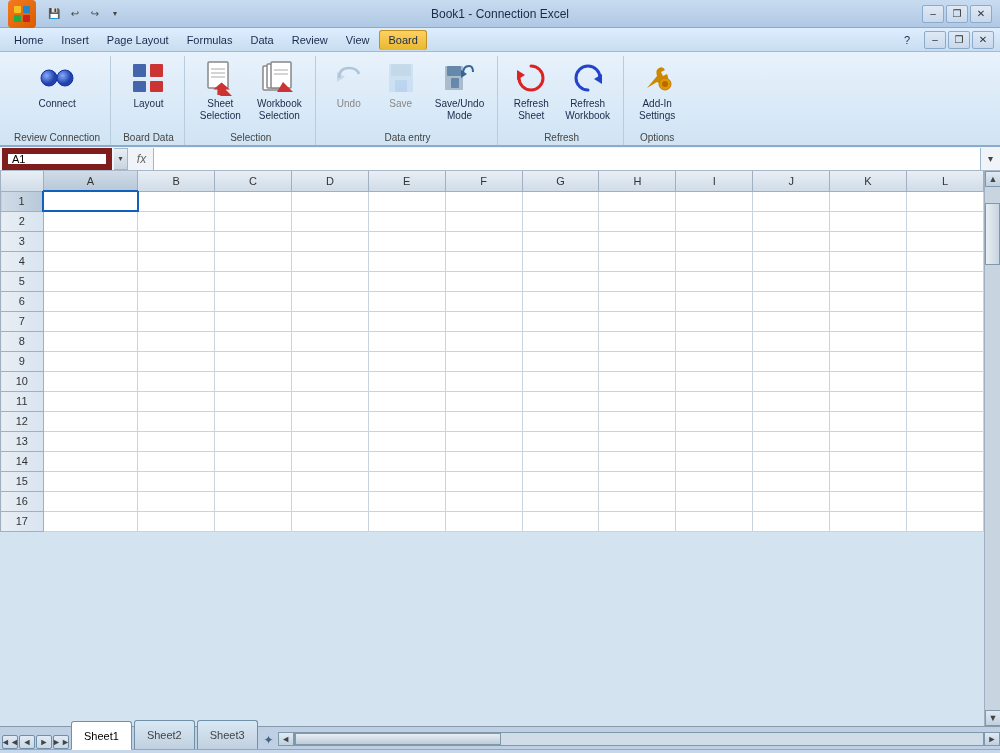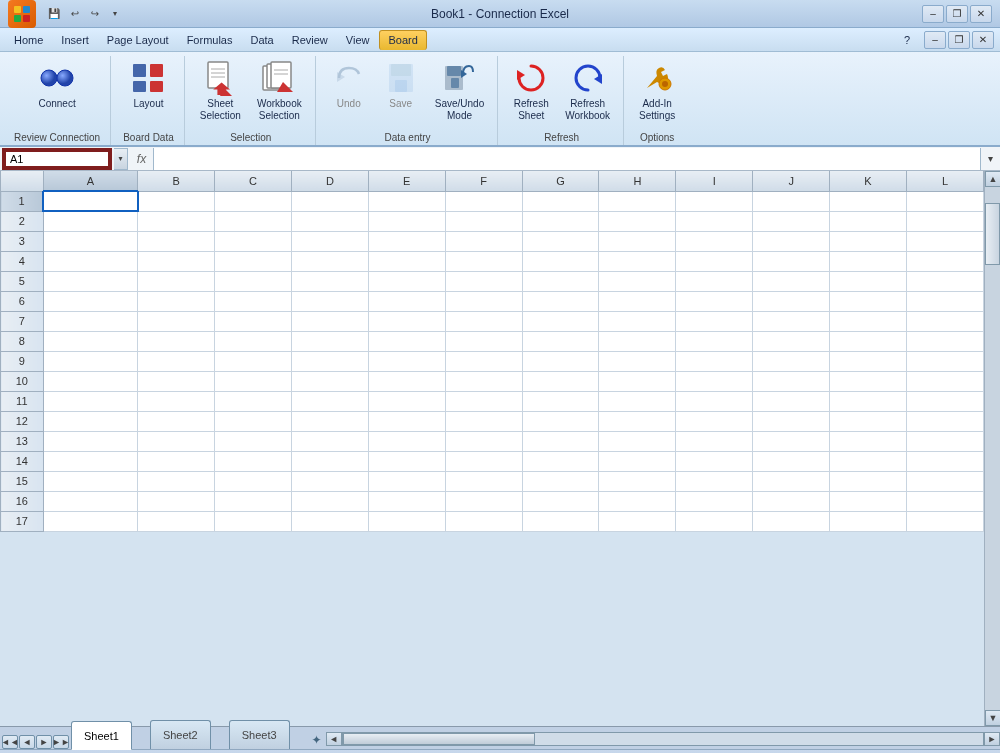--- a/index.html
+++ b/index.html
@@ -137,21 +137,21 @@
       background: #f0f4f8;
       height: 24px;
       display: flex;
       align-items: center;
       border-bottom: 1px solid #a8b8c8;
       padding: 0;
     }
     .cell-ref-box {
       width: 110px;
       height: 22px;
-      border: 4px solid #7f1d1d;
+      border: 6px solid #7f1d1d;
       margin: 0 2px;
       padding: 0 4px;
       font-size: 11px;
       background: white;
       display: flex; align-items: center;
     }
     .cell-ref-dropdown {
       width: 14px; height: 22px;
       background: linear-gradient(to bottom, #e8eef4, #c8d4e0);
       border: 1px solid #a0b8cc;
@@ -272,21 +272,21 @@
     }
     .sheet-tab {
       height: 29px;
       padding: 8px 12px;
       border: 1px solid #7090a8;
       border-bottom: none;
       border-radius: 3px 3px 0 0;
       display: flex; align-items: center;
       font-size: 11px;
       cursor: pointer;
-      margin-right: 18px;
+      margin-right: 2px;
     }
     .sheet-tab.active {
       background: white;
       border-bottom: 1px solid white;
       z-index: 1;
       margin-bottom: -1px;
     }
     .sheet-tab.inactive {
       background: linear-gradient(to bottom, #d8e8f4, #c0d0e0);
       color: #444;

